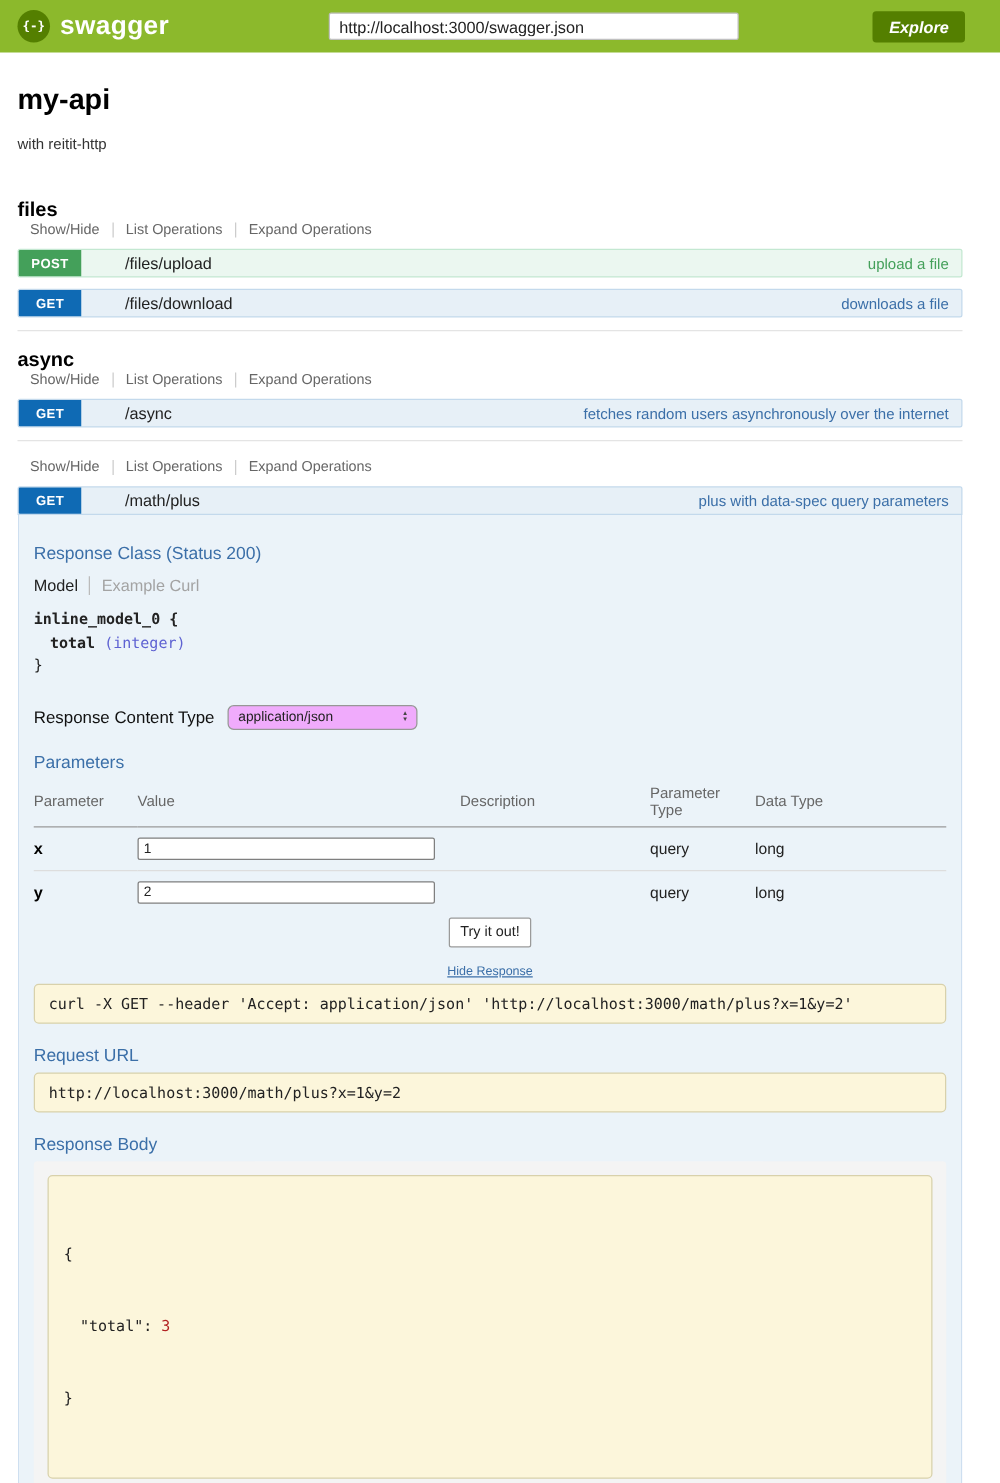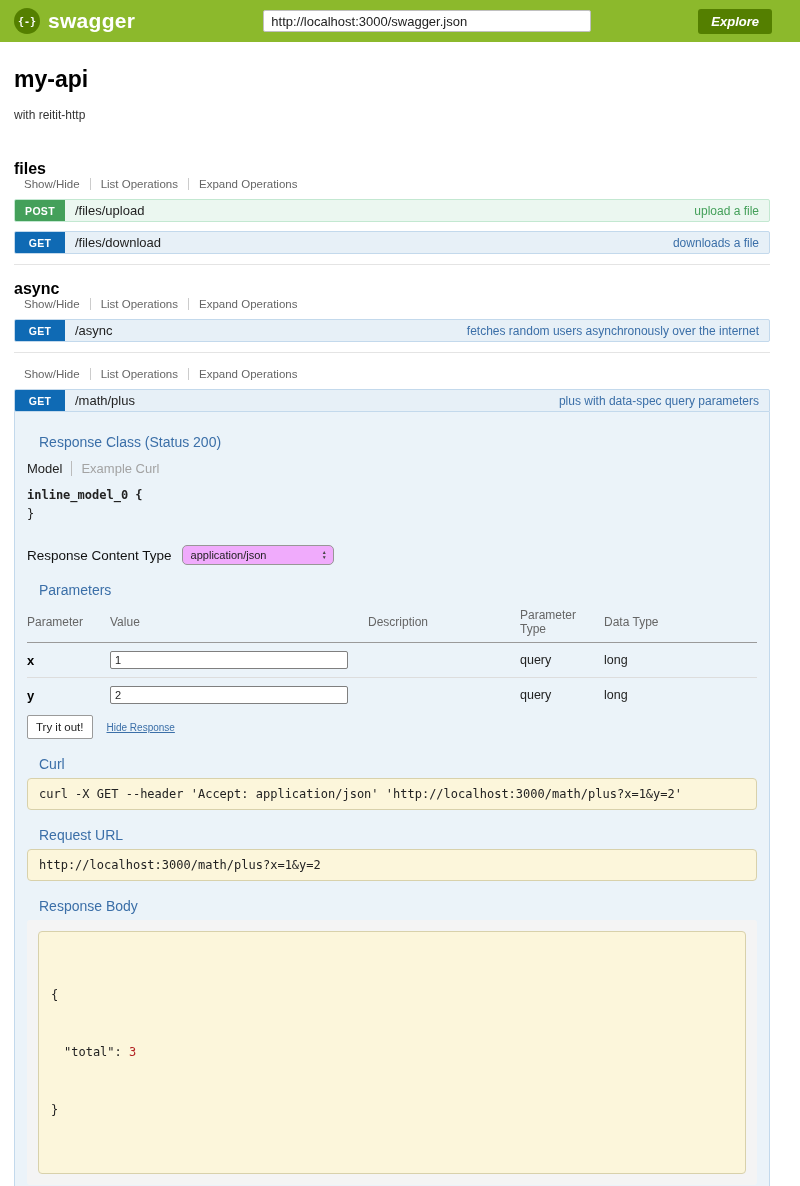--- a/index.html
+++ b/index.html
@@ -29,37 +29,37 @@
   .resource.last { border-bottom:none; }
   .resource-head { display:flex; align-items:baseline; margin:15px 0 9px;flex-direction:column; }
   .resource-head h2 { font-size:16px; color:#000; margin:0; flex:1; cursor:pointer; }
   .resource-controls { display:flex; font-size:11.5px; color:#666;text-align:center; }
   .resource-controls a { color:#666; text-decoration:none; padding:0 10px; cursor:pointer; }
   .resource-controls a:not(:first-child) { border-left:1px solid #ccc; }
   .resource-controls a:last-child { padding-right:0; }
 
   
   .op-row { display:flex; align-items:center; height:23px; border-radius:2px; margin-bottom:9px;
-            border:1px solid transparent; cursor:pointer; }
+            border:1px solid transparent; cursor:pointer;gap:25px; }
   .op-row.get  { background:var(--get-bg,#e7f0f7);  border-color:var(--get-border,#c3d9ec); }
   .op-row.post { background:var(--post-bg,#ebf7f0); border-color:var(--post-border,#c3e8d1); }
   .badge { width:50px; align-self:stretch; display:flex; align-items:center; justify-content:center;
            color:#fff; font-size:10.5px; font-weight:bold; letter-spacing:.3px; border-radius:1px 0 0 1px; }
   .get  .badge { background:var(--get-blue,#0f6ab4); }
   .post .badge { background:var(--post-green,#44a05a); }
   .path { margin-left:10px; font-size:13px; color:#222; text-decoration:none; }
   .summary { margin-left:auto; margin-right:10px; font-size:12px; text-decoration:none; }
   .get  .summary { color:var(--heading-blue,#3b6fa8); }
   .post .summary { color:var(--post-green,#44a05a); }
   .op-row.expanded { margin-bottom:0; border-radius:2px 2px 0 0; }
 
   
   .op-content { background:var(--get-content-bg,#ebf3f9); border:1px solid var(--get-border,#c3d9ec);
                 border-top:none; border-radius:0 0 6px 6px; padding:6px 12px 20px; margin-bottom:16px; }
-  .c-head { color:var(--heading-blue,#3b6fa8); font-size:14px; font-weight:400; margin:17px 12px 6px; }
+  .c-head { color:var(--heading-blue,#3b6fa8); font-size:14px; font-weight:400; margin:17px 0 6px; }
   .c-head.first { margin-top:16px; }
 
   .tabs { display:flex; align-items:center; font-size:13px; margin:11px 0 10px; }
   .tab { cursor:pointer; }
   .tab.active { color:#222; padding-right:9px; border-right:1px solid #bbb; }
   .tab.inactive { color:#a3a3a3; padding-left:9px; }
 
   .model-sig { font-family:"DejaVu Sans Mono",monospace; font-size:12px; color:#222; line-height:1.55;
                margin:0 0 22px; }
   .m-line1 { font-weight:bold; }
@@ -79,21 +79,21 @@
   table.params th { text-align:left; font-weight:400; color:#666; padding:4px 0 6px;
                     border-bottom:1px solid #9a9a9a; }
   th.c1 { width:83px; } th.c2 { width:258px; } th.c3 { width:152px; } th.c4 { width:84px; }
   table.params td { padding:8px 0; border-bottom:1px solid #ddd; vertical-align:middle; }
   table.params tr:last-child td { border-bottom:none; padding-bottom:4px; }
   td.pname { font-weight:bold; font-size:13px; color:#000; }
   td input { width:238px; height:18px; border:1px solid #7f7f7f; border-radius:2px; font-size:11px;
              padding:1px 4px; color:#222; font-family:"Liberation Sans",sans-serif; }
   td.ptype, td.dtype { font-size:12.5px; color:#222; }
 
-  .try-row { display:flex; align-items:center; gap:14px; margin:7px 0 0; }
+  .try-row { display:flex; align-items:center; gap:14px; margin:7px 0 0;flex-direction:column; }
   .try-btn { background:#fff; border:1px solid #9a9a9a; border-radius:2px; font-size:11.5px; color:#222;
              padding:5px 8px; cursor:pointer; font-family:"Liberation Sans",sans-serif; }
   .hide-resp { color:var(--heading-blue,#3b6fa8); font-size:10px; text-decoration:underline; cursor:pointer; }
 
   .code { background:var(--code-bg,#fcf6db); border:1px solid #d8d1ab; border-radius:4px;
           padding:8px 11px; font-family:"DejaVu Sans Mono",monospace; font-size:12px; color:#222;
           margin:4px 0 6px; white-space:pre-wrap; word-break:break-all; }
   .resp-wrap { background:#f4f4f4; border-radius:3px; padding:11px; margin:4px 0 6px; }
   .resp-wrap .code { margin:0; padding:15px 12px; line-height:1.6; }
   .resp-wrap .v { color:var(--json-red,#b22222); }
@@ -171,20 +171,21 @@
 
       <h4 class="c-head first">Response Class (Status 200)</h4>
 
       <div class="tabs">
         <span class="tab active">Model</span>
         <span class="tab inactive">Example Curl</span>
       </div>
 
       <div class="model-sig">
         <div class="m-line1">inline_model_0 {</div>
+        <div class="m-line2"><span class="m-prop">total</span> <span class="m-type">(integer)</span></div>
         <div class="m-line3">}</div>
       </div>
 
       <div class="rct-row">
         <span class="rct-label">Response Content Type</span>
         <div class="select">
           <span class="val">application/json</span>
           <span class="updown">
               <i>▲</i>
               <i>▼</i>
@@ -219,21 +220,20 @@
             <td class="dtype">long</td>
           </tr>
         </tbody>
       </table>
 
       <div class="try-row">
         <button class="try-btn">Try it out!</button>
         <a class="hide-resp">Hide Response</a>
       </div>
 
-      <h4 class="c-head">Curl</h4>
       <pre class="code">curl -X GET --header 'Accept: application/json' 'http://localhost:3000/math/plus?x=1&amp;y=2'</pre>
 
       <h4 class="c-head">Request URL</h4>
       <pre class="code">http://localhost:3000/math/plus?x=1&amp;y=2</pre>
 
       <h4 class="c-head">Response Body</h4>
       <div class="resp-wrap">
         <div class="code">
           <div>{</div>
           <div class="m-line2"><span class="k">"total":</span> <span class="v">3</span></div>

